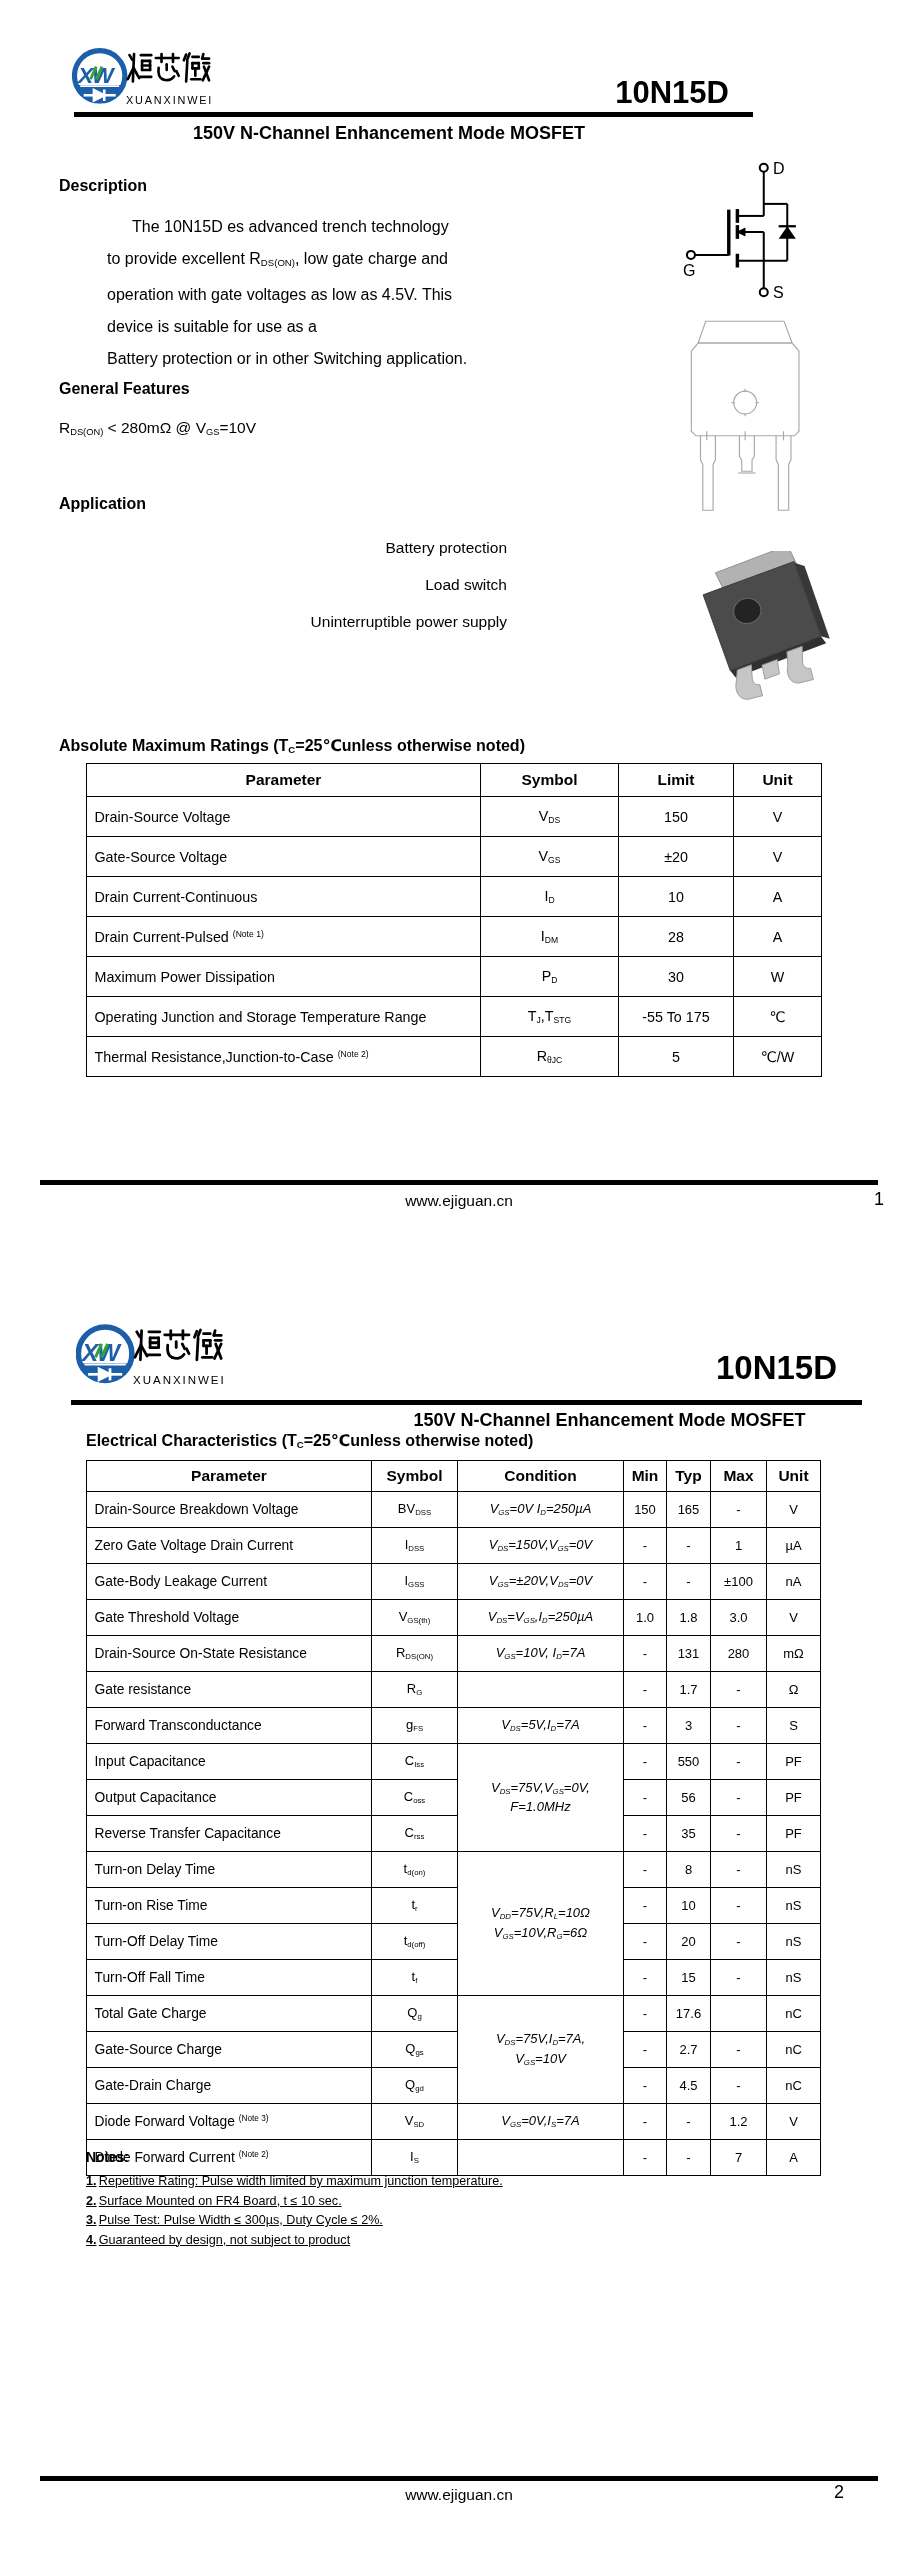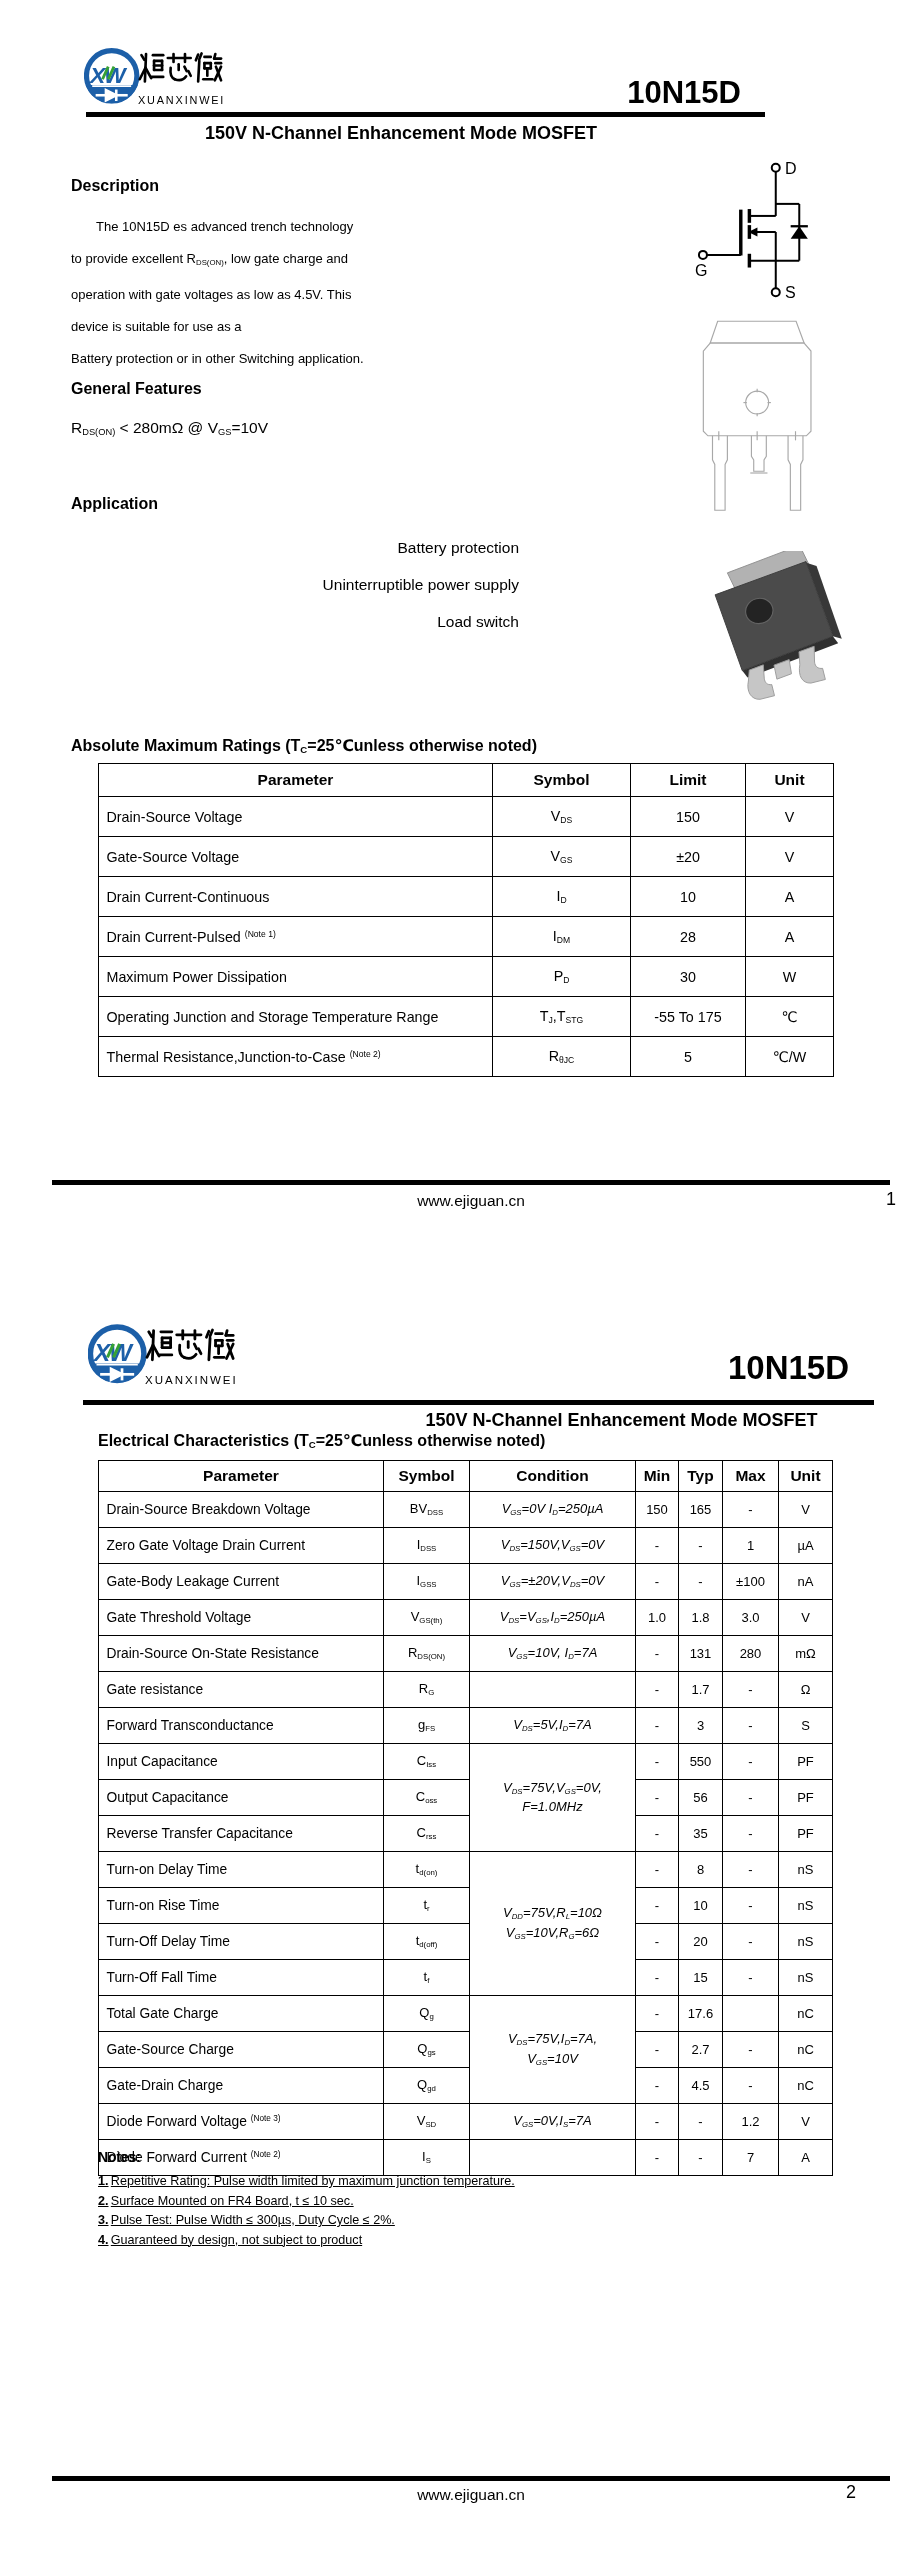--- a/index.html
+++ b/index.html
@@ -1,28 +1,28 @@
 <!DOCTYPE html>
 <html style="font-size:9.2px"><head>
 <meta charset="utf-8">
 <style>
   html,body{margin:0;padding:0;}
   body{
     width:910px;height:2576px;position:relative;background:#ffffff;
     font-family:"Liberation Sans","DejaVu Sans",sans-serif;color:#000;
     -webkit-font-smoothing:antialiased;
   }
-  .page{position:absolute;left:16px;width:888px;height:1288px;background:#fff;overflow:hidden;}
+  .page{position:absolute;left:4px;width:888px;height:1288px;background:#fff;overflow:hidden;}
   #page1{top:0;} #page2{top:1288px;}
   .abs{position:absolute;}
   .rule{background:#000;}
   .part-number{font-weight:bold;font-size:31px;letter-spacing:0;text-align:right;}
   .subtitle{font-weight:bold;font-size:18px;text-align:center;white-space:nowrap;}
   .h2{font-weight:bold;font-size:16px;white-space:nowrap;}
-  .desc-line{font-size:13px;line-height:32px;white-space:pre;}
+  .desc-line{font-size:16px;line-height:32px;white-space:pre;margin-left:48px;}
   .desc-line:first-child{text-indent:25px;}
   .feat-line{font-size:15.5px;line-height:40px;white-space:pre;}
   .app-line{font-size:15.5px;line-height:37px;}
   table{border-collapse:collapse;table-layout:fixed;}
   .dtable{border:1.7px solid #000;}
   .dtable th{border:1.1px solid #000;font-size:15.5px;font-weight:bold;background:#fff;}
   .dtable td{border:1.1px solid #000;font-size:14.3px;text-align:center;vertical-align:middle;}
   td.c-param{text-align:left;padding-left:7.5px;}
   #abs-table th{height:30px;} #abs-table td{height:37px;}
   #elec-table th{height:27.5px;} #elec-table td{height:33px;font-size:13px;}
@@ -121,22 +121,22 @@
     </div>
 
   <div class="abs h2" style="left:55px;top:380px;">General Features</div>
   <div class="abs" style="left:55px;top:408px;width:448px;">
       <div class="feat-line">R<sub>DS(ON)</sub> &lt; 280mΩ @ V<sub>GS</sub>=10V</div>
     </div>
 
   <div class="abs h2" style="left:55px;top:495px;">Application</div>
   <div class="abs" style="left:55px;top:529px;width:448px;text-align:right;">
       <div class="app-line">Battery protection</div>
+      <div class="app-line">Load switch</div>
       <div class="app-line">Uninterruptible power supply</div>
-      <div class="app-line">Load switch</div>
     </div>
 
   <svg class="abs" style="left:660px;top:150px;" width="172" height="172" viewBox="0 0 300 300">
     <g stroke="#000" stroke-width="3.5" fill="none">
       <circle cx="174" cy="31" r="7"></circle>
       <line x1="174" y1="38" x2="174" y2="115"></line>
       <line x1="174" y1="94" x2="215" y2="94"></line>
       <line x1="128" y1="115" x2="174" y2="115"></line>
       <line x1="138" y1="143" x2="174" y2="143"></line>
       <line x1="174" y1="143" x2="174" y2="193"></line>

